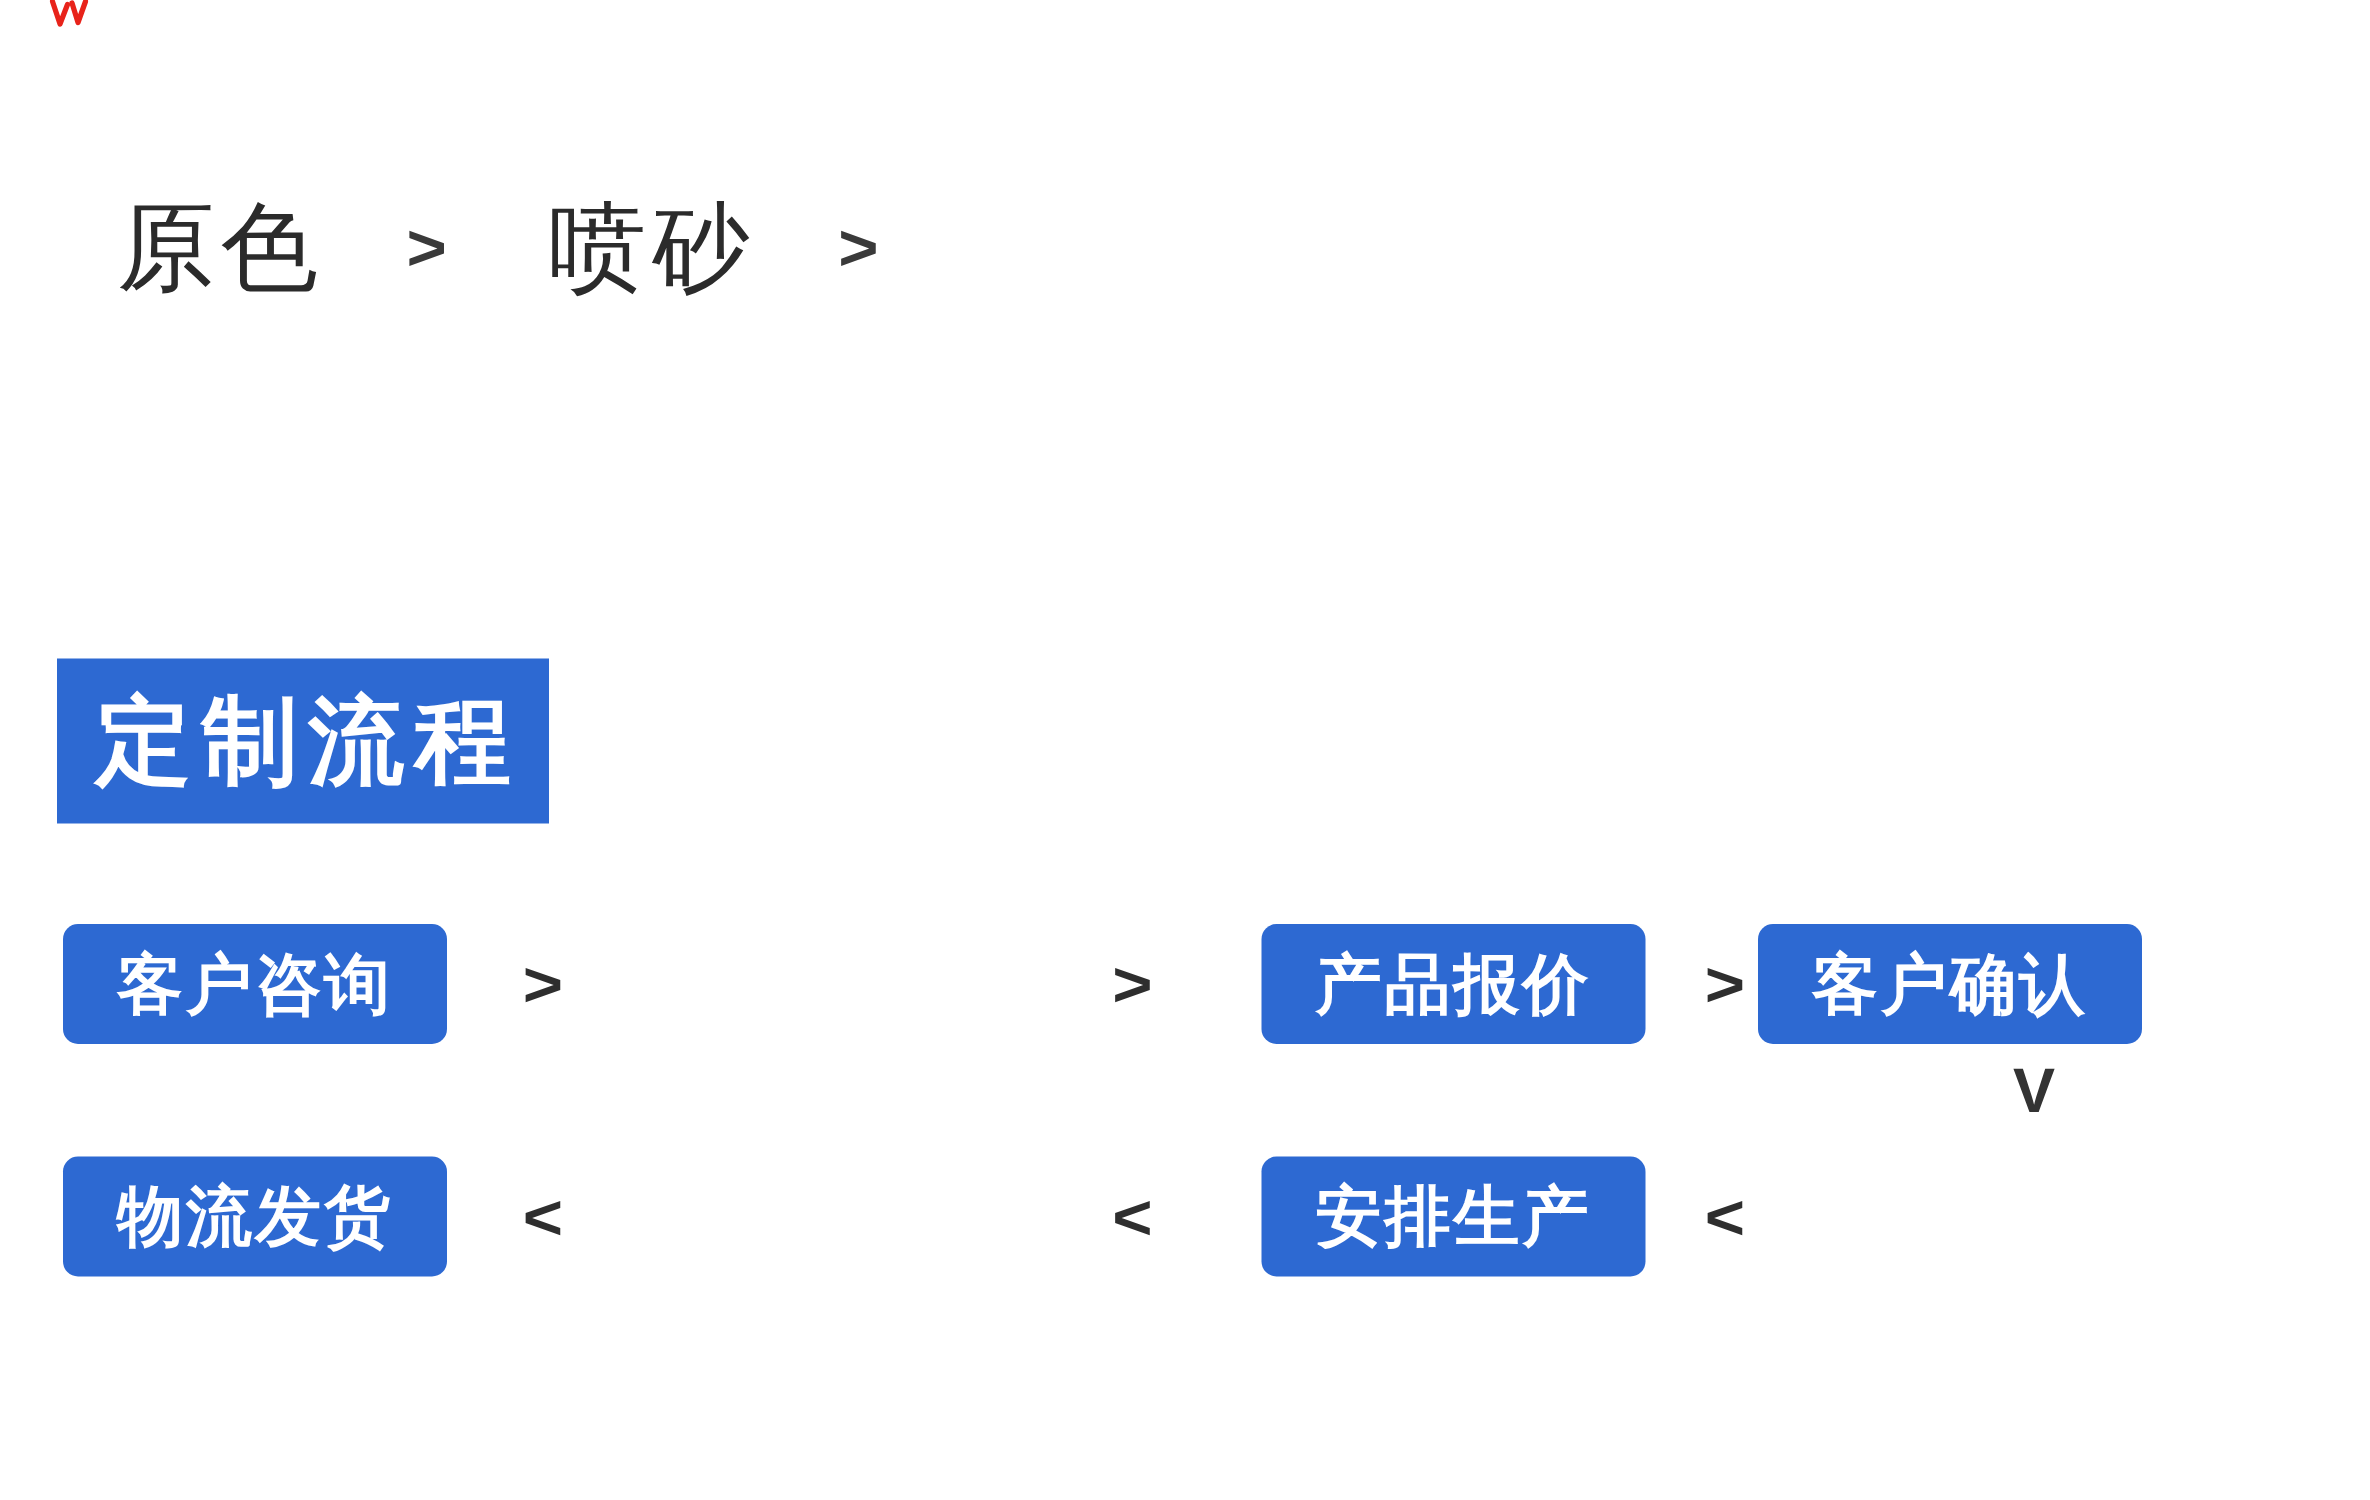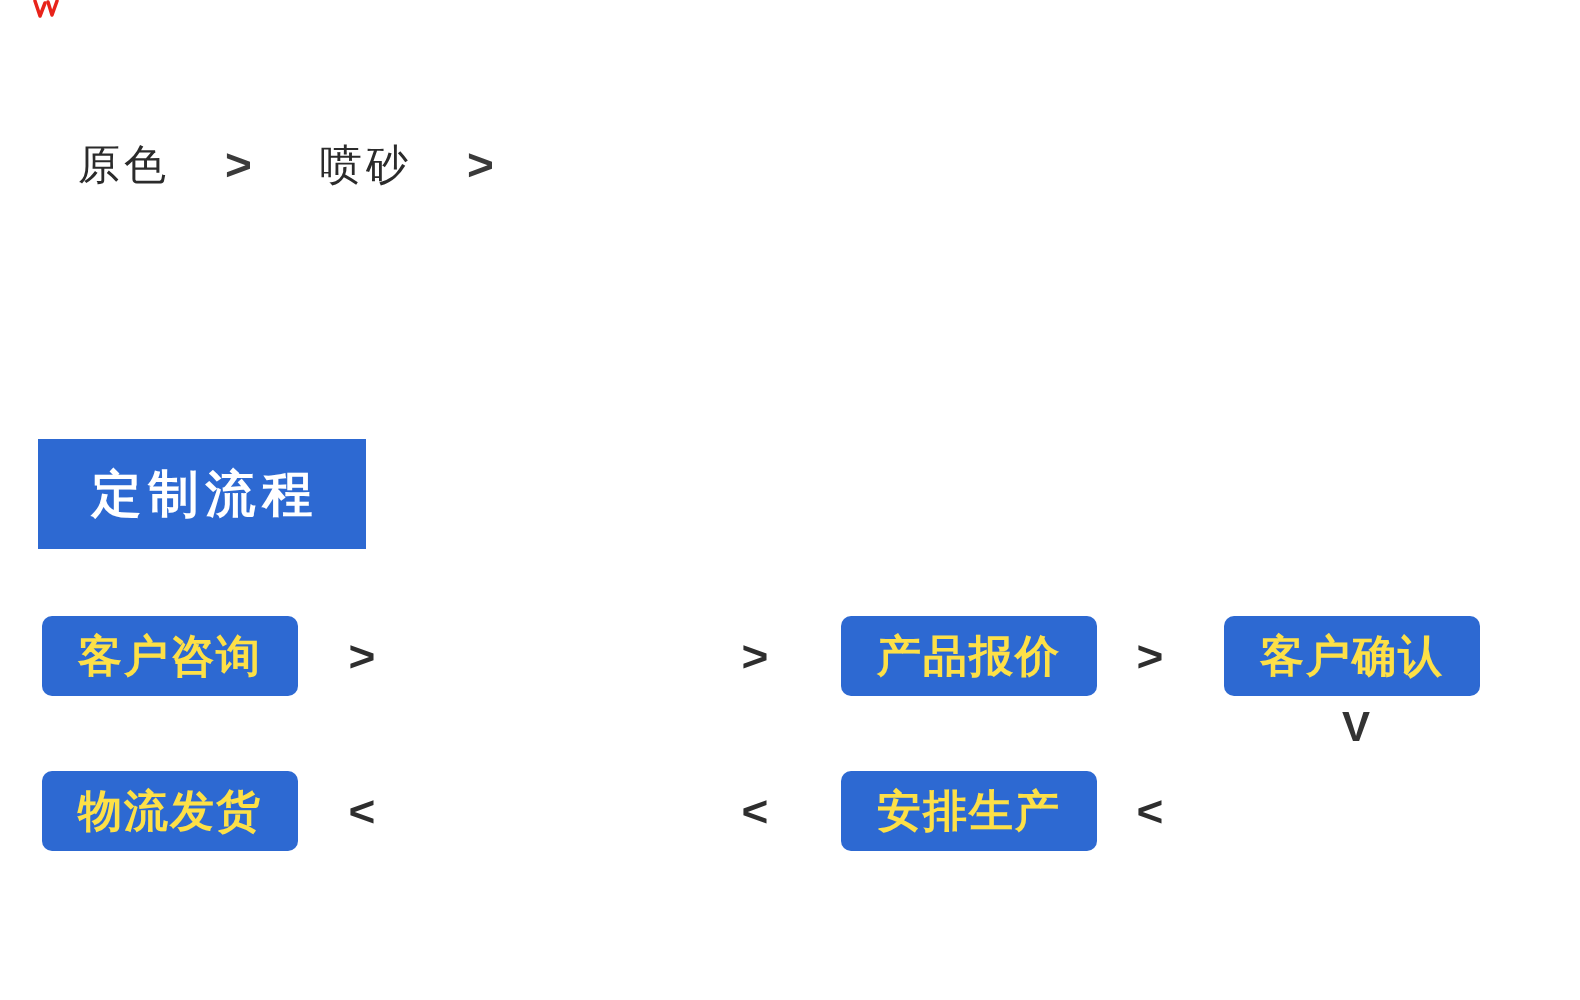--- a/index.html
+++ b/index.html
@@ -26,21 +26,21 @@
   
   .finish-row {
     position: absolute;
     left: 78px;
     top: 128px;
     display: flex;
     align-items: center;
     white-space: nowrap;
   }
   .finish-item {
-    font-size: 42px;
+    font-size: 65px;
     line-height: 74px;
     color: #2b2b2b;
     letter-spacing: 4px;
   }
   .finish-sep {
     font-size: 46px;
     font-weight: 700;
     color: #3a3a3a;
     margin-left: 55px;
     margin-right: 68px;
@@ -54,47 +54,47 @@
     top: 439px;
     width: 328px;
     height: 110px;
     background: #2d69d2;
     display: flex;
     align-items: center;
     justify-content: center;
   }
   .banner span {
     color: #ffffff;
-    font-size: 50px;
+    font-size: 64px;
     font-weight: 700;
     letter-spacing: 7px;
     margin-left: 7px; 
   }
 
   
   .step {
     position: absolute;
     width: 256px;
     height: 80px;
     background: #2d69d2;
     border-radius: 10px;
     display: flex;
     align-items: center;
     justify-content: center;
-    color: #fde047;
+    color: #ffffff;
     font-size: 44px;
     font-weight: 700;
     letter-spacing: 2px;
   }
   .r1 { top: 616px; }
   .r2 { top: 771px; }
   .c1 { left: 42px; }
   .c2 { left: 442px; }
   .c3 { left: 841px; }
-  .c4 { left: 1224px; text-align: right; }
+  .c4 { left: 1172px; text-align: right; }
 
   
   .fsep {
     position: absolute;
     width: 44px;
     height: 80px;
     display: flex;
     align-items: center;
     justify-content: center;
     font-size: 46px;

